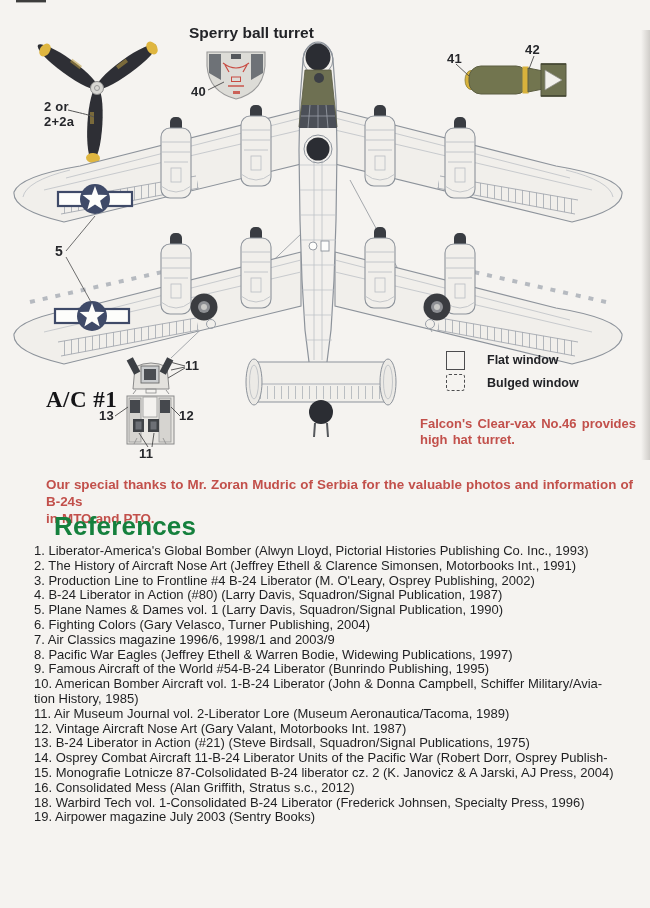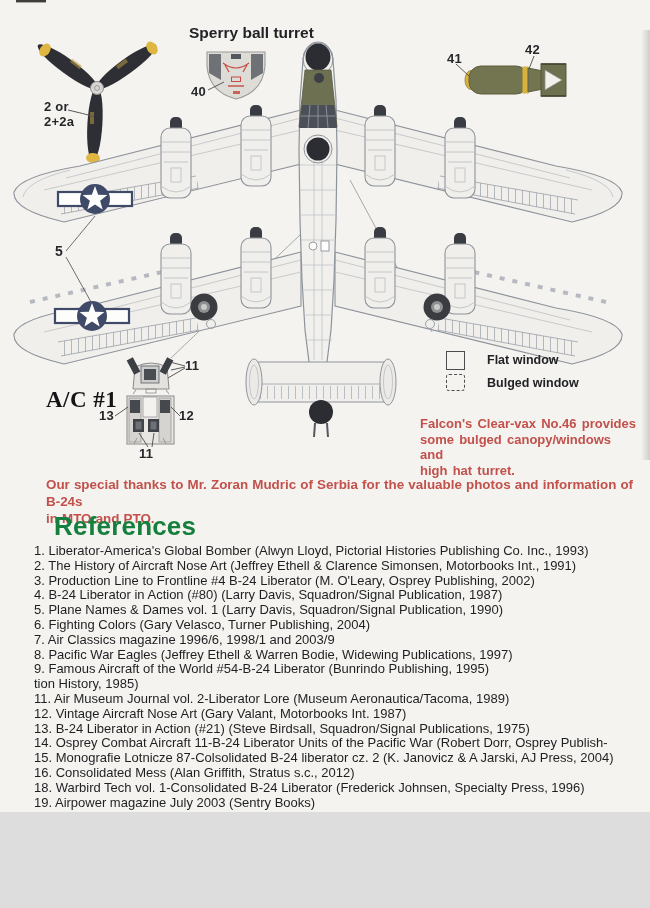--- a/index.html
+++ b/index.html
@@ -1,17 +1,17 @@
 <!DOCTYPE html>
 <html><head>
 <meta charset="utf-8">
 <style>
   html,body{margin:0;padding:0;background:#ddd;}
   .page{
-    position:relative; width:650px; height:812px; overflow:hidden;
+    position:relative; width:650px; height:908px; overflow:hidden;
     background:#f5f3f0;
     font-family:"Liberation Sans", sans-serif;
     color:#1f1f1f;
   }
   .abs{position:absolute;}
   svg{display:block;}
   
   .lbl{position:absolute; font-size:13px; font-weight:700; color:#26272b; letter-spacing:.2px; white-space:nowrap;}
   .t-sperry{left:189px; top:24px; font-size:15.5px; font-weight:700; color:#222327;}
   .l-40{left:191px; top:84px;}
@@ -239,40 +239,40 @@
   <div class="lbl l-11b">11</div>
   <div class="abs l-ac">A/C #1</div>
 
   <div class="abs sq-flat"></div>
   <div class="leg leg-flat">Flat window</div>
   <div class="abs sq-bulged"></div>
   <div class="leg leg-bulged">Bulged window</div>
 
   <div class="abs red falcon">
     <div>Falcon's Clear-vax No.46 provides</div>
-    <div>some bulged canopy/windows and</div>
     <div>high hat turret.</div>
   </div>
 
   <div class="abs red thanks">
     <div>Our special thanks to Mr. Zoran Mudric of Serbia for the valuable photos and information of B-24s</div>
     <div>in MTO and PTO.</div>
   </div>
 
   <div class="abs ref-head">References</div>
   <div class="abs refs">
     <div class="ref-line">1. Liberator-America's Global Bomber (Alwyn Lloyd, Pictorial Histories Publishing Co. Inc., 1993)</div>
     <div class="ref-line">2. The History of Aircraft Nose Art (Jeffrey Ethell &amp; Clarence Simonsen, Motorbooks Int., 1991)</div>
     <div class="ref-line">3. Production Line to Frontline #4 B-24 Liberator (M. O'Leary, Osprey Publishing, 2002)</div>
     <div class="ref-line">4. B-24 Liberator in Action (#80) (Larry Davis, Squadron/Signal Publication, 1987)</div>
     <div class="ref-line">5. Plane Names &amp; Dames vol. 1 (Larry Davis, Squadron/Signal Publication, 1990)</div>
     <div class="ref-line">6. Fighting Colors (Gary Velasco, Turner Publishing, 2004)</div>
     <div class="ref-line">7. Air Classics magazine 1996/6, 1998/1 and 2003/9</div>
     <div class="ref-line">8. Pacific War Eagles (Jeffrey Ethell &amp; Warren Bodie, Widewing Publications, 1997)</div>
     <div class="ref-line">9. Famous Aircraft of the World #54-B-24 Liberator (Bunrindo Publishing, 1995)</div>
+    <div class="ref-line">10. American Bomber Aircraft vol. 1-B-24 Liberator (John &amp; Donna Campbell, Schiffer Military/Avia-</div>
     <div class="ref-line">tion History, 1985)</div>
     <div class="ref-line">11. Air Museum Journal vol. 2-Liberator Lore (Museum Aeronautica/Tacoma, 1989)</div>
     <div class="ref-line">12. Vintage Aircraft Nose Art (Gary Valant, Motorbooks Int. 1987)</div>
     <div class="ref-line">13. B-24 Liberator in Action (#21) (Steve Birdsall, Squadron/Signal Publications, 1975)</div>
     <div class="ref-line">14. Osprey Combat Aircraft 11-B-24 Liberator Units of the Pacific War (Robert Dorr, Osprey Publish-</div>
     <div class="ref-line">15. Monografie Lotnicze 87-Colsolidated B-24 liberator cz. 2 (K. Janovicz &amp; A Jarski, AJ Press, 2004)</div>
     <div class="ref-line">16. Consolidated Mess (Alan Griffith, Stratus s.c., 2012)</div>
     <div class="ref-line">18. Warbird Tech vol. 1-Consolidated B-24 Liberator (Frederick Johnsen, Specialty Press, 1996)</div>
     <div class="ref-line">19. Airpower magazine July 2003 (Sentry Books)</div>
   </div>

